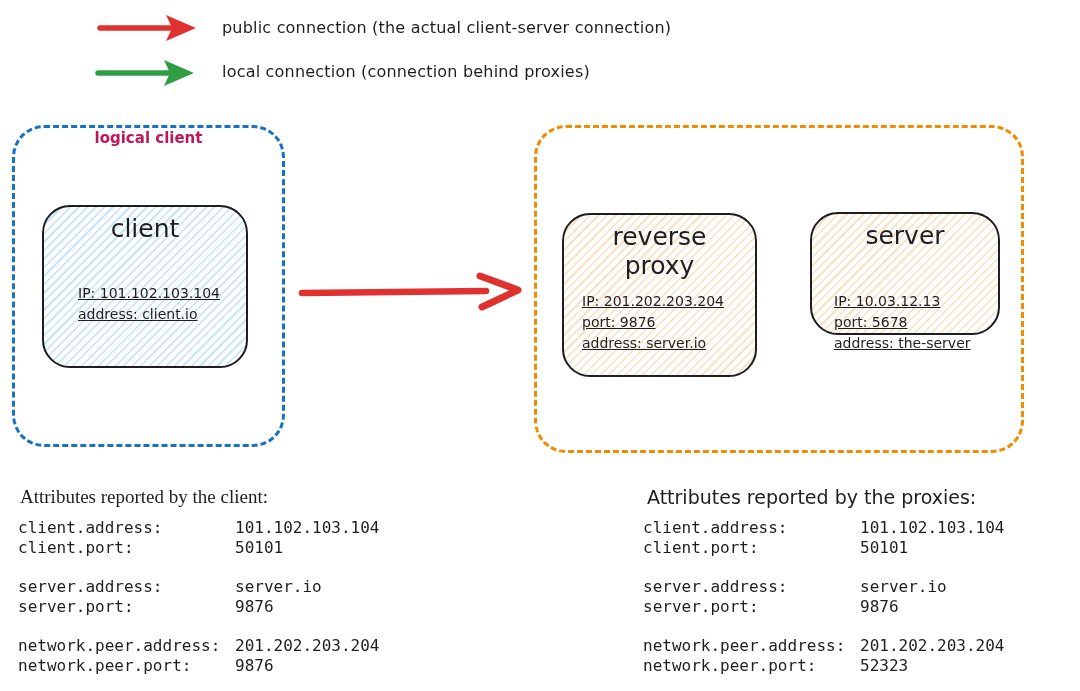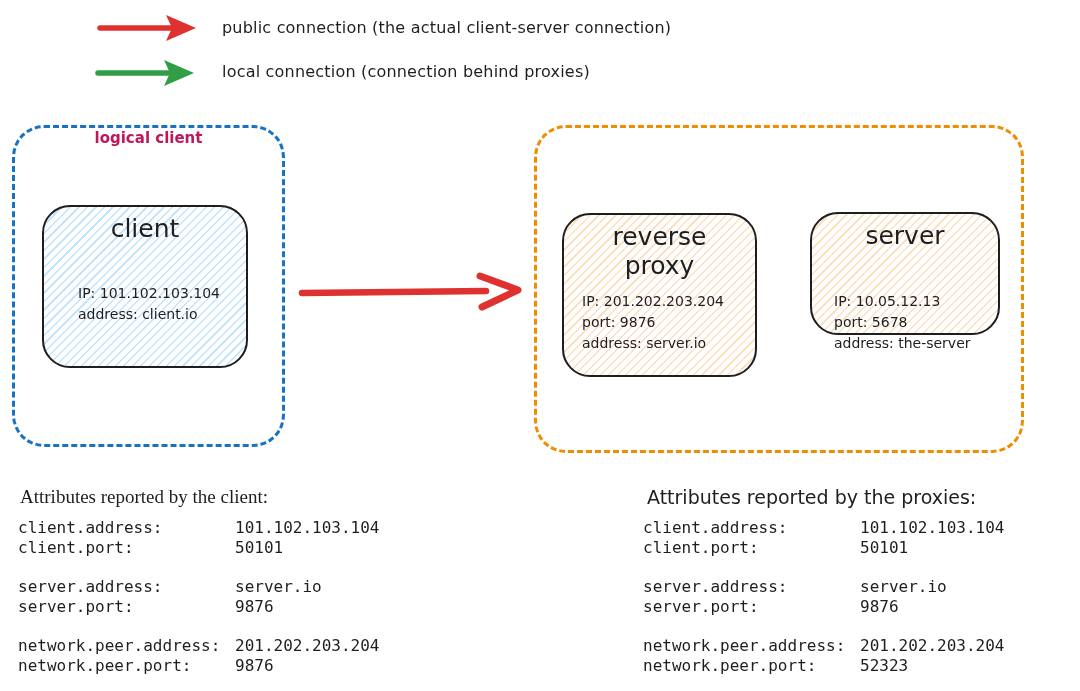--- a/index.html
+++ b/index.html
@@ -29,21 +29,21 @@
       rgba(165,216,255,.65) 0 1.6px, rgba(255,255,255,0) 1.6px 6px);
   }
   .node.orange-fill{
     background:repeating-linear-gradient(135deg,
       rgba(250,205,155,.6) 0 1.6px, rgba(255,255,255,0) 1.6px 6px);
   }
   .node-title{
     font-size:25px;text-align:center;line-height:1.15;margin-top:8px;
   }
   .node-title.wrap{width:130px;margin:8px auto 0;}
-  .node-lines{position:absolute;font-size:14px;line-height:21px;white-space:nowrap;}
+  .node-lines{position:absolute;font-size:14px;line-height:21px;white-space:nowrap;text-decoration:underline;}
 
   
   .attrs-heading{font-size:19px;white-space:nowrap;}
   .attrs{font-family:"DejaVu Sans Mono",monospace;font-size:16px;line-height:20px;}
   .attr-row{display:flex;white-space:pre;}
   .attr-row .k{width:217px;flex:0 0 auto;}
   .attr-row.gap{margin-top:19px;}
 
   svg{display:block;overflow:visible;}
 </style>
@@ -93,21 +93,21 @@
     <div class="node-lines" style="left:18px;top:76px;">
       <div>IP: 201.202.203.204</div>
       <div>port: 9876</div>
       <div>address: server.io</div>
     </div>
   </div>
 
   <div class="abs node orange-fill" style="left:810px;top:212px;width:190px;height:123px;">
     <div class="node-title">server</div>
     <div class="node-lines" style="left:22px;top:77px;">
-      <div>IP: 10.05.12.13</div>
+      <div>IP: 10.03.12.13</div>
       <div>port: 5678</div>
       <div>address: the-server</div>
     </div>
   </div>
 
   <div class="abs attrs-heading" style="left:20px;top:486px;font-family:Liberation Serif, serif;">Attributes reported by the client:</div>
   <div class="abs attrs" style="left:18px;top:518px;">
     <div class="attr-row">
       <span class="k">client.address:</span>
       <span class="v">101.102.103.104</span>

